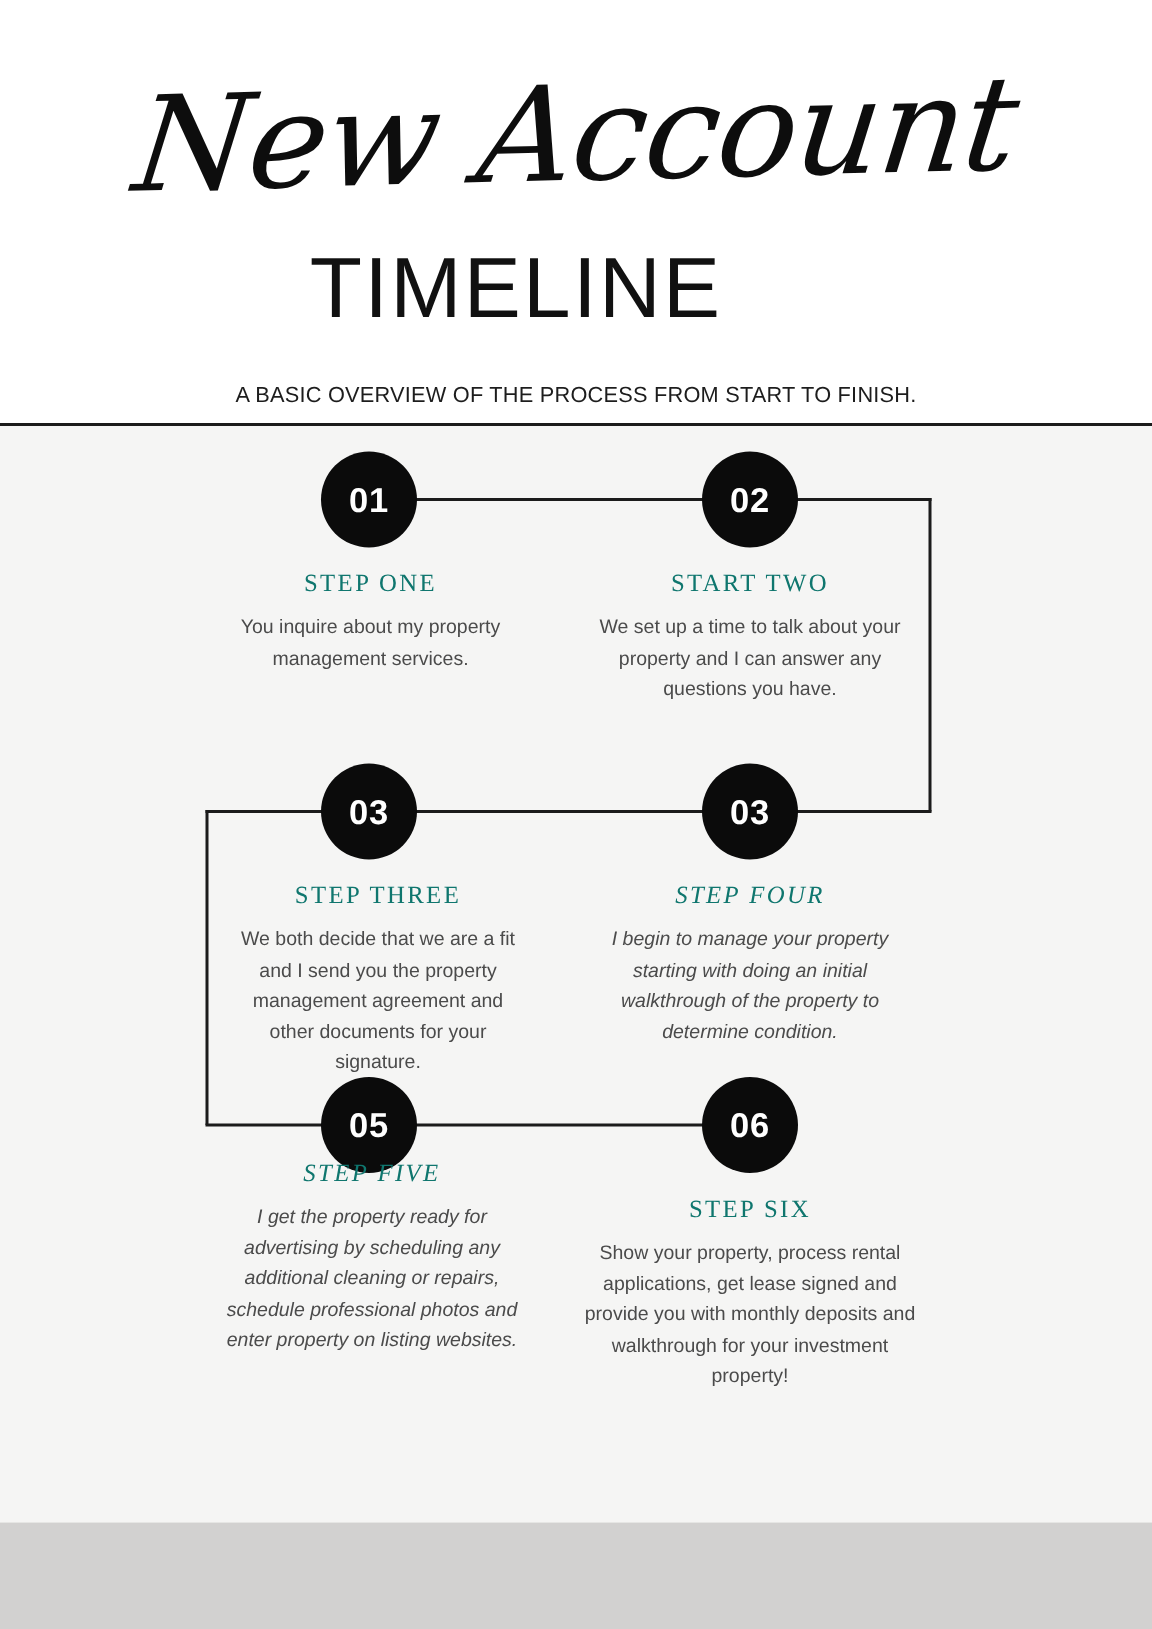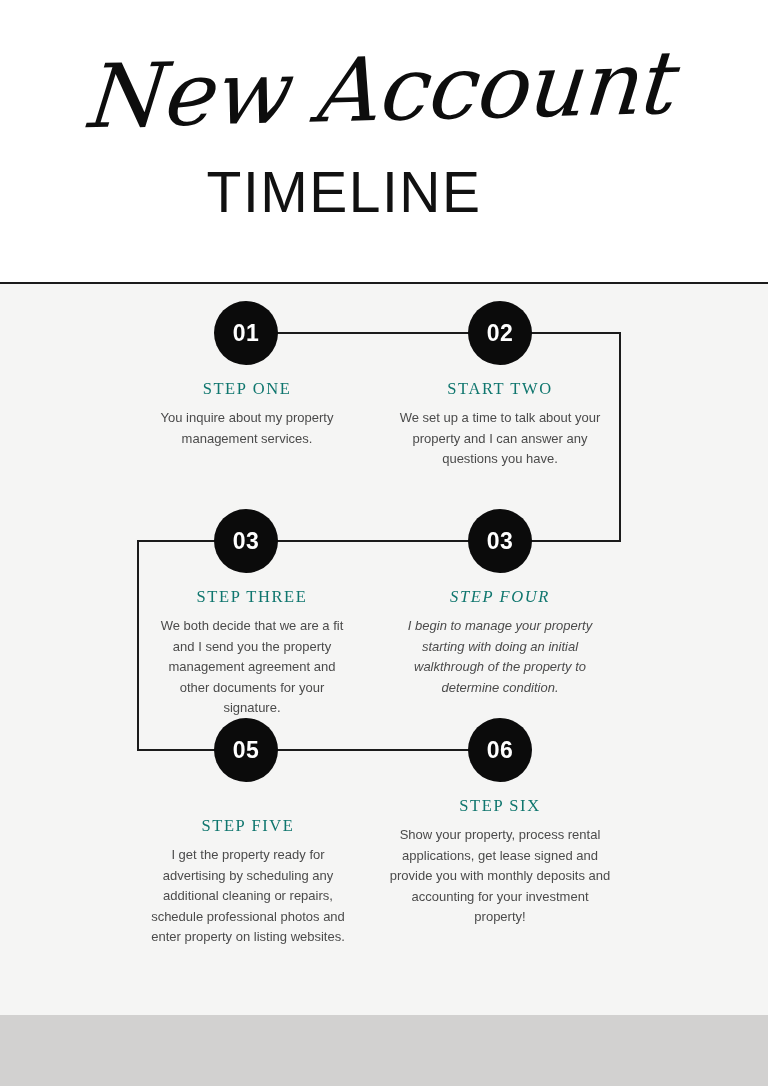--- a/index.html
+++ b/index.html
@@ -131,20 +131,21 @@
     height: 71px;
     background: #d2d1d0;
   }
 </style>
 </head>
 <body>
 
 <div class="header">
   <div class="script-title">New Account</div>
   <div class="timeline-word">TIMELINE</div>
+  <div class="subtitle">A BASIC OVERVIEW OF THE PROCESS FROM START TO FINISH.</div>
   <div class="header-rule"></div>
 </div>
 
 <div class="board">
 
   <div class="conn" style="left:246px; top:48px; width:254px; height:2px;"></div>
 
   <div class="conn" style="left:500px; top:48px; width:121px; height:2px;"></div>
 
   <div class="conn" style="left:619px; top:48px; width:2px; height:209px;"></div>
@@ -192,24 +193,24 @@
     <p class="step-body">I begin to manage your property starting with doing an initial walkthrough of the property to determine condition.</p>
   </div>
 
   <div class="node" style="left:214px; top:434px;">
     <span>05</span>
   </div>
   <div class="node" style="left:468px; top:434px;">
     <span>06</span>
   </div>
 
-  <div class="step-block" style="left:150px; top:532px; width:196px;">
+  <div class="step-block" style="left:150px; top:488px; width:196px;font-style:italic;">
     <p class="step-head">STEP FIVE</p>
     <p class="step-body">I get the property ready for advertising by scheduling any additional cleaning or repairs, schedule professional photos and enter property on listing websites.</p>
   </div>
   <div class="step-block" style="left:388px; top:512px; width:224px;">
     <p class="step-head">STEP SIX</p>
-    <p class="step-body">Show your property, process rental applications, get lease signed and provide you with monthly deposits and accounting for your investment property!</p>
+    <p class="step-body">Show your property, process rental applications, get lease signed and provide you with monthly deposits and walkthrough for your investment property!</p>
   </div>
 
 </div>
 
 <div class="footer-band"></div>
 
 </body></html>

